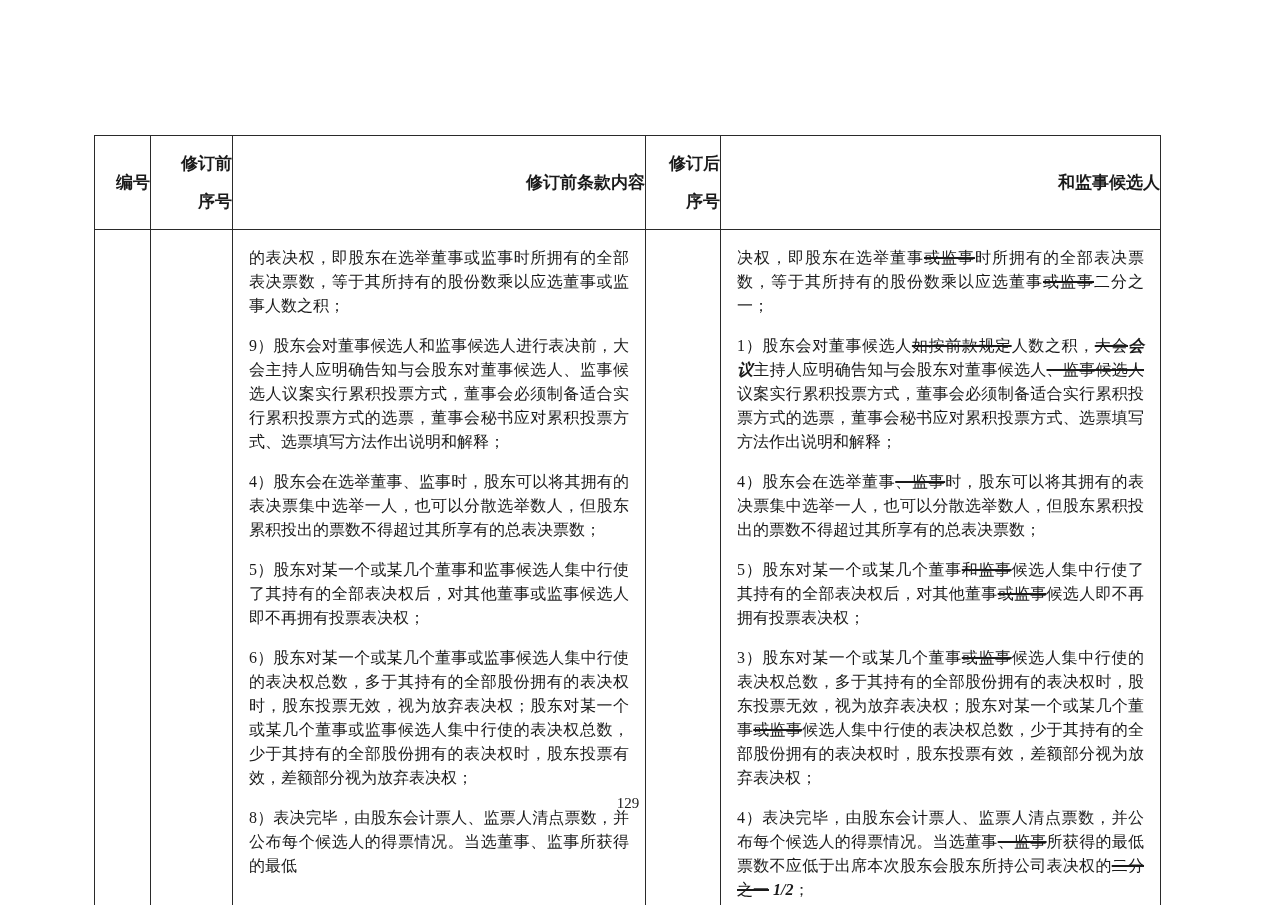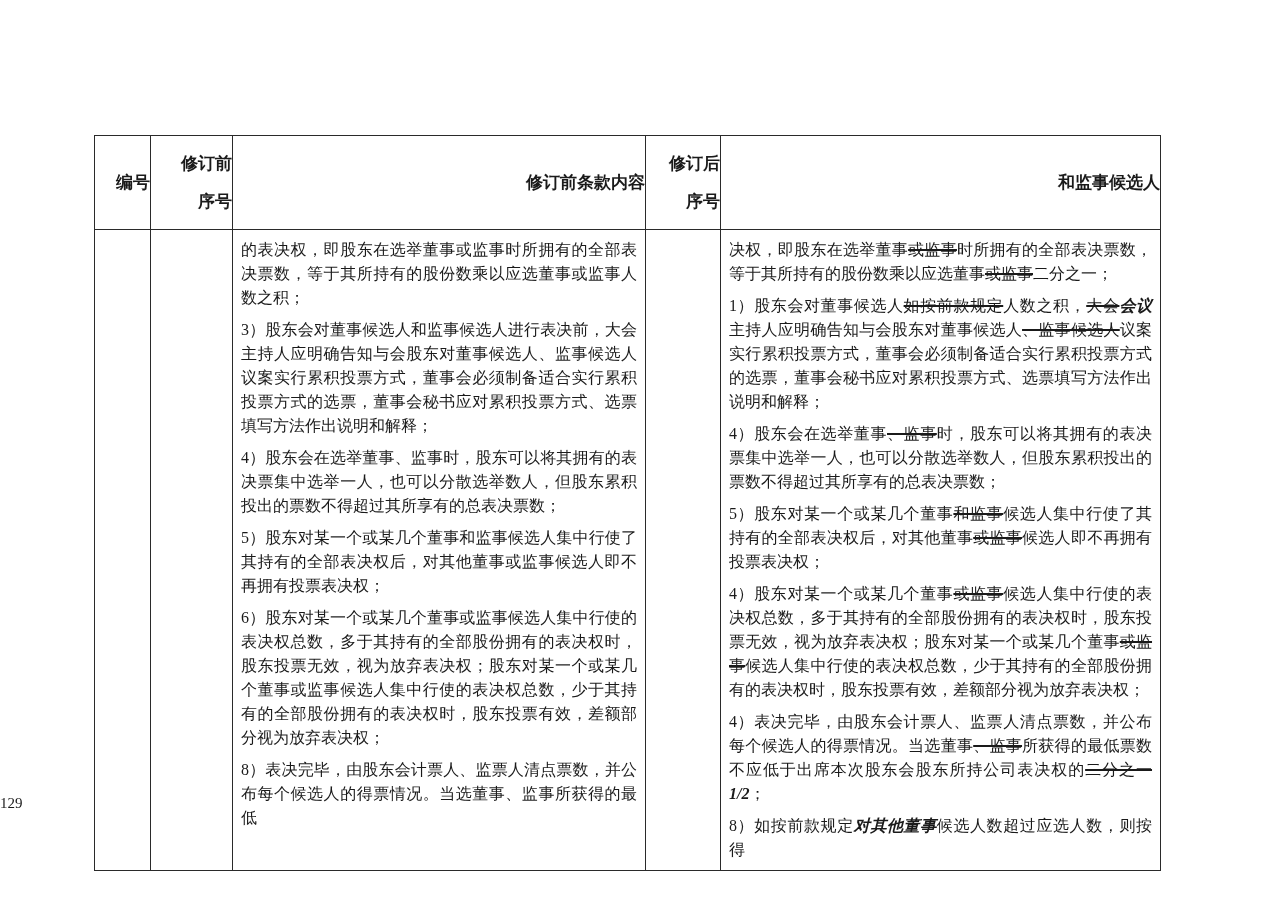--- a/index.html
+++ b/index.html
@@ -43,37 +43,37 @@
     height: 530px;
   }
   td.content-cell {
     padding: 4px 6px 0 6px;
     font-size: 16px;
     line-height: 24px;
     text-align: justify;
     text-justify: inter-ideograph;
   }
   .para {
-    margin: 8px;
+    margin: 16px;
     padding: 0;
   }
   .strike {
     text-decoration: line-through;
     text-decoration-thickness: 1.5px;
   }
   .bi {
     font-weight: bold;
     font-style: italic;
   }
   .page-number {
     position: absolute;
     top: 795px;
     left: 0;
     width: 1256px; 
-    text-align: left;
+    text-align: center;
     font-size: 15px;
     color: #1a1a1a;
   }
 </style>
 </head>
 <body>
 
 <div class="page">
   <table class="doc-table">
     <colgroup>
@@ -101,33 +101,33 @@
         </td>
         <td>
           <div class="hdr-line">和监事候选人</div>
         </td>
       </tr>
       <tr class="content-row">
         <td></td>
         <td></td>
         <td class="content-cell">
             <div class="para"><span>的表决权，即股东在选举董事或监事时所拥有的全部表决票数，等于其所持有的股份数乘以应选董事或监事人数之积；</span></div>
-            <div class="para"><span>3）股东会对董事候选人和监事候选人进行表决前，大会主持人应明确告知与会股东对董事候选人、监事候选人议案实行累积投票方式，董事会必须制备适合实行累积投票方式的选票，董事会秘书应对累积投票方式、选票填写方法作出说明和解释；</span></div>
+            <div class="para"><span>9）股东会对董事候选人和监事候选人进行表决前，大会主持人应明确告知与会股东对董事候选人、监事候选人议案实行累积投票方式，董事会必须制备适合实行累积投票方式的选票，董事会秘书应对累积投票方式、选票填写方法作出说明和解释；</span></div>
             <div class="para"><span>4）股东会在选举董事、监事时，股东可以将其拥有的表决票集中选举一人，也可以分散选举数人，但股东累积投出的票数不得超过其所享有的总表决票数；</span></div>
             <div class="para"><span>5）股东对某一个或某几个董事和监事候选人集中行使了其持有的全部表决权后，对其他董事或监事候选人即不再拥有投票表决权；</span></div>
             <div class="para"><span>6）股东对某一个或某几个董事或监事候选人集中行使的表决权总数，多于其持有的全部股份拥有的表决权时，股东投票无效，视为放弃表决权；股东对某一个或某几个董事或监事候选人集中行使的表决权总数，少于其持有的全部股份拥有的表决权时，股东投票有效，差额部分视为放弃表决权；</span></div>
             <div class="para"><span>8）表决完毕，由股东会计票人、监票人清点票数，并公布每个候选人的得票情况。当选董事、监事所获得的最低</span></div>
           </td>
         <td></td>
         <td class="content-cell">
             <div class="para"><span>决权，即股东在选举董事</span><span class="strike">或监事</span><span>时所拥有的全部表决票数，等于其所持有的股份数乘以应选董事</span><span class="strike">或监事</span><span>二分之一；</span></div>
             <div class="para"><span>1）股东会对董事候选人</span><span class="strike">如按前款规定</span><span>人数之积，</span><span class="strike">大会</span><span class="bi">会议</span><span>主持人应明确告知与会股东对董事候选人</span><span class="strike">、监事候选人</span><span>议案实行累积投票方式，董事会必须制备适合实行累积投票方式的选票，董事会秘书应对累积投票方式、选票填写方法作出说明和解释；</span></div>
             <div class="para"><span>4）股东会在选举董事</span><span class="strike">、监事</span><span>时，股东可以将其拥有的表决票集中选举一人，也可以分散选举数人，但股东累积投出的票数不得超过其所享有的总表决票数；</span></div>
             <div class="para"><span>5）股东对某一个或某几个董事</span><span class="strike">和监事</span><span>候选人集中行使了其持有的全部表决权后，对其他董事</span><span class="strike">或监事</span><span>候选人即不再拥有投票表决权；</span></div>
-            <div class="para"><span>4）股东对某一个或某几个董事</span><span class="strike">或监事</span><span>候选人集中行使的表决权总数，多于其持有的全部股份拥有的表决权时，股东投票无效，视为放弃表决权；股东对某一个或某几个董事</span><span class="strike">或监事</span><span>候选人集中行使的表决权总数，少于其持有的全部股份拥有的表决权时，股东投票有效，差额部分视为放弃表决权；</span></div>
+            <div class="para"><span>3）股东对某一个或某几个董事</span><span class="strike">或监事</span><span>候选人集中行使的表决权总数，多于其持有的全部股份拥有的表决权时，股东投票无效，视为放弃表决权；股东对某一个或某几个董事</span><span class="strike">或监事</span><span>候选人集中行使的表决权总数，少于其持有的全部股份拥有的表决权时，股东投票有效，差额部分视为放弃表决权；</span></div>
             <div class="para"><span>4）表决完毕，由股东会计票人、监票人清点票数，并公布每个候选人的得票情况。当选董事</span><span class="strike">、监事</span><span>所获得的最低票数不应低于出席本次股东会股东所持公司表决权的</span><span class="strike">二分之一</span><span> </span><span class="bi">1/2</span><span>；</span></div>
             <div class="para"><span>8）如按前款规定</span><span class="bi">对其他董事</span><span>候选人数超过应选人数，则按得</span></div>
           </td>
       </tr>
     </tbody>
   </table>
   <div class="page-number">129</div>
 </div>
 
 </body></html>

